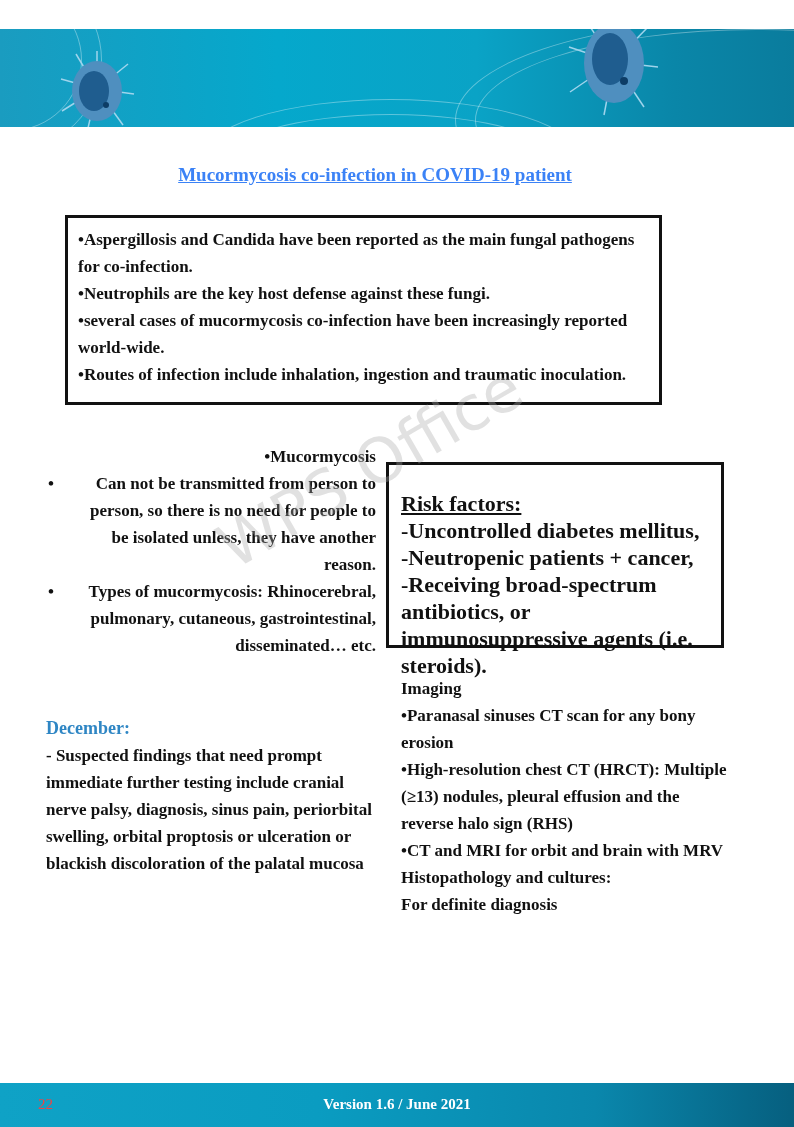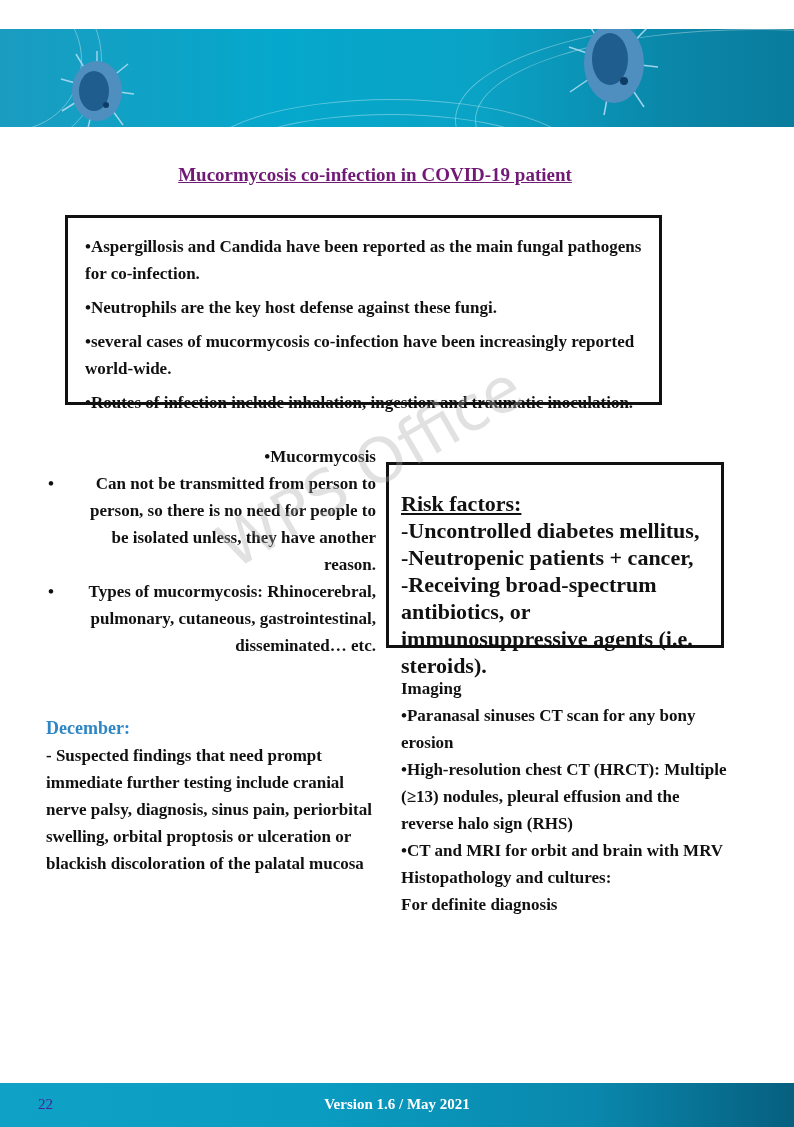--- a/index.html
+++ b/index.html
@@ -4,27 +4,27 @@
 <style>
   html, body { margin:0; padding:0; }
   body { width:794px; height:1127px; position:relative; background:#ffffff; overflow:hidden;
          font-family:"DejaVu Serif", serif; color:#111; }
   .header-band { position:absolute; left:0; top:29px; width:794px; height:98px;
     background:linear-gradient(90deg,#1a9cc0 0%,#05a8cc 35%,#0aa3c6 60%,#0a86a8 85%,#0a7c9d 100%); overflow:hidden; }
   .header-band .arc { position:absolute; border:1px solid rgba(255,255,255,0.35); border-radius:50%; }
   .virus { position:absolute; }
   .footer-band { position:absolute; left:0; top:1083px; width:794px; height:44px;
     background:linear-gradient(90deg,#0fa2c6 0%,#0a9cc1 40%,#0a87ac 75%,#065f7f 100%); }
-  .page-num { position:absolute; left:38px; top:1096px; color:#4c1d95; font-size:15px; font-family:"Liberation Serif", serif; }
+  .page-num { position:absolute; left:38px; top:1096px; color:#ef4444; font-size:15px; font-family:"Liberation Serif", serif; }
   .version { position:absolute; left:0; width:794px; top:1096px; text-align:center; color:#fff; font-size:15px; font-weight:bold; font-family:"Liberation Serif", serif; }
-  .title { position:absolute; left:0; width:750px; top:164px; text-align:center; color:#701a75;
+  .title { position:absolute; left:0; width:750px; top:164px; text-align:center; color:#3b82f6;
     font-size:19px; font-weight:bold; text-decoration:underline; font-family:"Liberation Serif", serif; }
   .intro-box { position:absolute; left:65px; top:215px; width:597px; height:190px; border:3px solid #111;
     padding:8px 10px 0 10px; box-sizing:border-box; font-size:17px; line-height:27px; font-weight:bold; font-family:"Liberation Serif", serif; }
-  .intro-box p { margin:7px; }
+  .intro-box p { margin:0; }
   .col { position:absolute; font-family:"Liberation Serif", serif; font-size:17px; line-height:27px; font-weight:bold; }
   .left-top { left:46px; top:443px; width:330px;text-align:right; }
   .left-top .h { font-size:17px; }
   .bullet-list { list-style:none; margin:0; padding:0; }
   .bullet-list li { position:relative; padding-left:28px; }
   .bullet-list li .dot { position:absolute; left:2px; top:0; }
   .risk-box { position:absolute; left:386px; top:462px; width:338px; height:186px; border:3px solid #111;
     box-sizing:border-box; padding:25px 12px; font-family:"Liberation Serif", serif; font-size:22px; line-height:27px; font-weight:bold; }
   .risk-box .h { text-decoration:underline; }
   .diag { left:46px; top:715px; width:330px; }
@@ -110,13 +110,13 @@
   <div>•High-resolution chest CT (HRCT): Multiple (≥13) nodules, pleural effusion and the reverse halo sign (RHS)</div>
   <div>•CT and MRI for orbit and brain with MRV</div>
   <div>Histopathology and cultures:</div>
   <div>For definite diagnosis</div>
 </div>
 
 <div class="watermark">WPS Office</div>
 
 <div class="footer-band"></div>
 <div class="page-num">22</div>
-<div class="version">Version 1.6 / May 2021</div>
+<div class="version">Version 1.6 / June 2021</div>
 
 </body></html>

